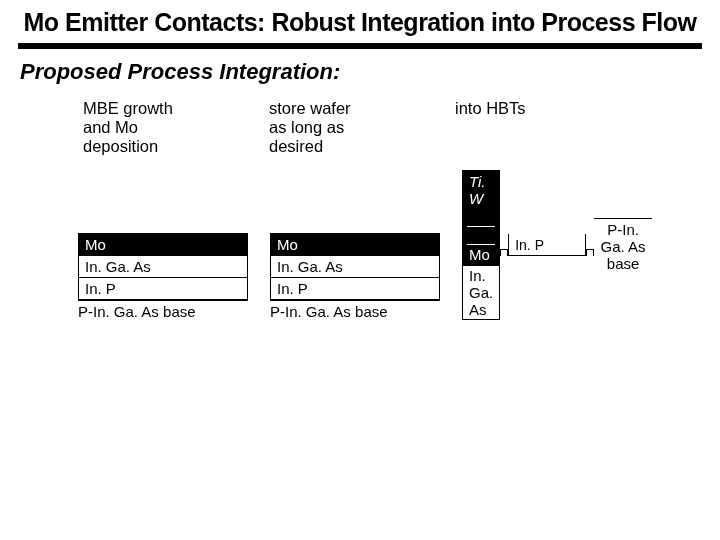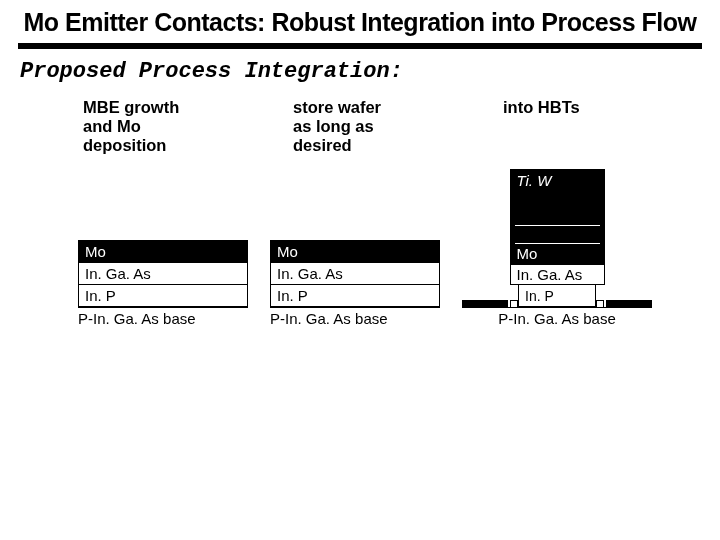--- a/index.html
+++ b/index.html
@@ -23,34 +23,33 @@
     text-align: center;
     margin-bottom: 6px;
     color: #000;
   }
   .rule {
     height: 6px;
     background: #000;
     margin-bottom: 10px;
   }
   .subtitle {
-    font-family: Liberation Mono, monospace;
+    font-family: Liberation Sans, sans-serif;
     font-style: italic;
     font-weight: 700;
     font-size: 22px;
     color: #000;
     margin-bottom: 14px;
     margin-left: 2px;
   }
   .stage-row {
     display: flex;
-    gap: 60px;
+    gap: 36px;
     margin-left: 65px;
     margin-bottom: 14px;
-    font-weight: bold;
   }
   .stage-label {
     font-family: Arial, sans-serif;
     font-size: 16.5px;
     line-height: 1.15;
     color: #000;
     width: 150px;
   }
   .stage-label.s3 { width: 160px; }
   .diagrams-row {
@@ -78,21 +77,21 @@
     color: #fff;
   }
   .layer.base {
     border: none;
     border-top: 1px solid #000;
     padding: 2px 0 0 0;
   }
   
   .hbt-outer {
     display: flex;
-    flex-direction: column;
+    flex-direction: row;
     align-items: center;
     width: 190px;
   }
   .hbt-top-stack {
     width: 95px;
   }
   .hbt-tiw {
     background: #000;
     color: #fff;
     border: 1px solid #000;

